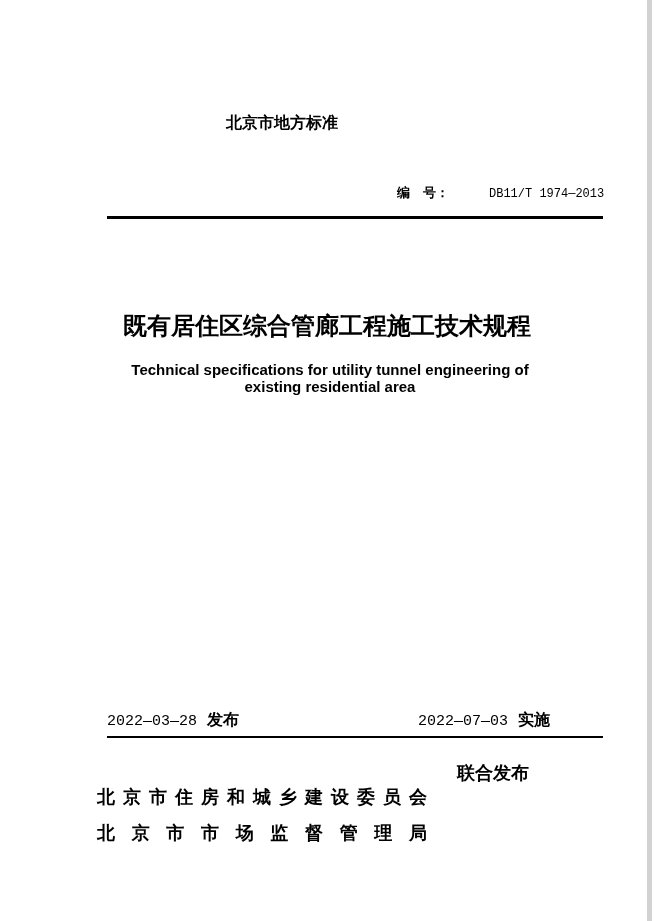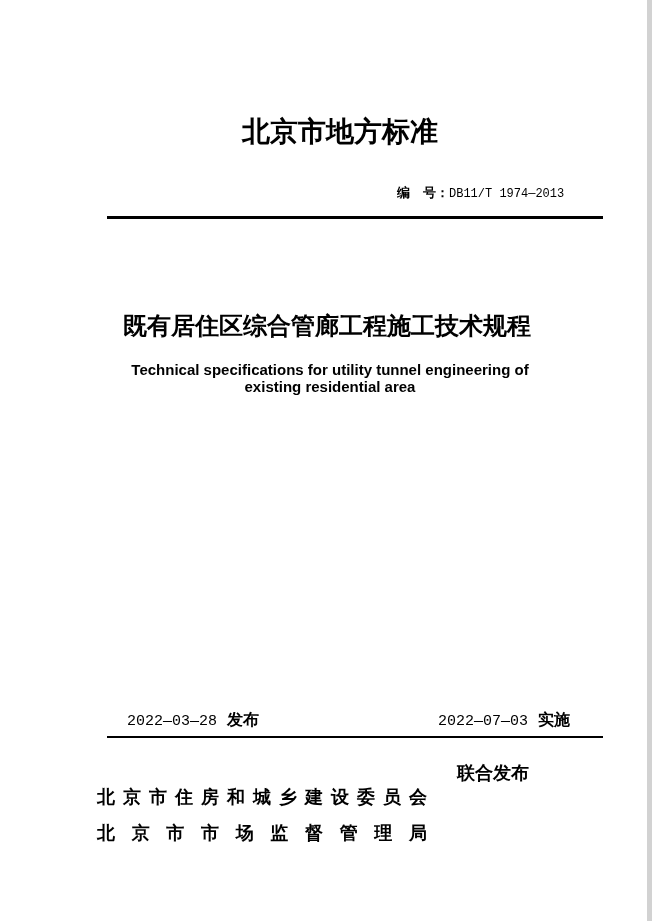--- a/index.html
+++ b/index.html
@@ -20,23 +20,23 @@
   .scan-edge {
     position: absolute;
     top: 0;
     left: 647px;
     width: 5px;
     height: 921px;
     background: #d2d2d2;
   }
   .standard-type {
     position: absolute;
-    left: 242px;
+    left: 226px;
     top: 113px;
-    font-size: 28px;
+    font-size: 16px;
     font-weight: bold;
     letter-spacing: 0px;
     white-space: nowrap;
   }
   .db-logo {
     position: absolute;
     left: 456px;
     top: 80px;
     font-family: "DejaVu Serif", serif;
     font-size: 62px;
@@ -44,20 +44,21 @@
     font-weight: 500;
     letter-spacing: 1px;
   }
   .number-line {
     position: absolute;
     left: 397px;
     top: 184px;
     display: flex;
     align-items: baseline;
     white-space: nowrap;
+    gap: 40px;
   }
   .number-label {
     font-size: 13px;
     font-weight: bold;
   }
   .number-value {
     font-family: "Liberation Mono", "DejaVu Sans Mono", monospace;
     font-size: 12px;
     letter-spacing: 0px;
   }
@@ -101,21 +102,20 @@
   .date-left { position: absolute; left: 0; top: 0; }
   .date-right { position: absolute; left: 311px; top: 0; }
   .date-item {
     display: flex;
     align-items: baseline;
     white-space: nowrap;
   }
   .date-num {
     font-family: "Liberation Mono", "DejaVu Sans Mono", monospace;
     font-size: 15px;
-    margin-left: 20px;
   }
   .date-label {
     font-size: 16px;
     font-weight: bold;
     margin-left: 10px;
   }
   .rule-thin {
     position: absolute;
     left: 107px;
     top: 736px;

